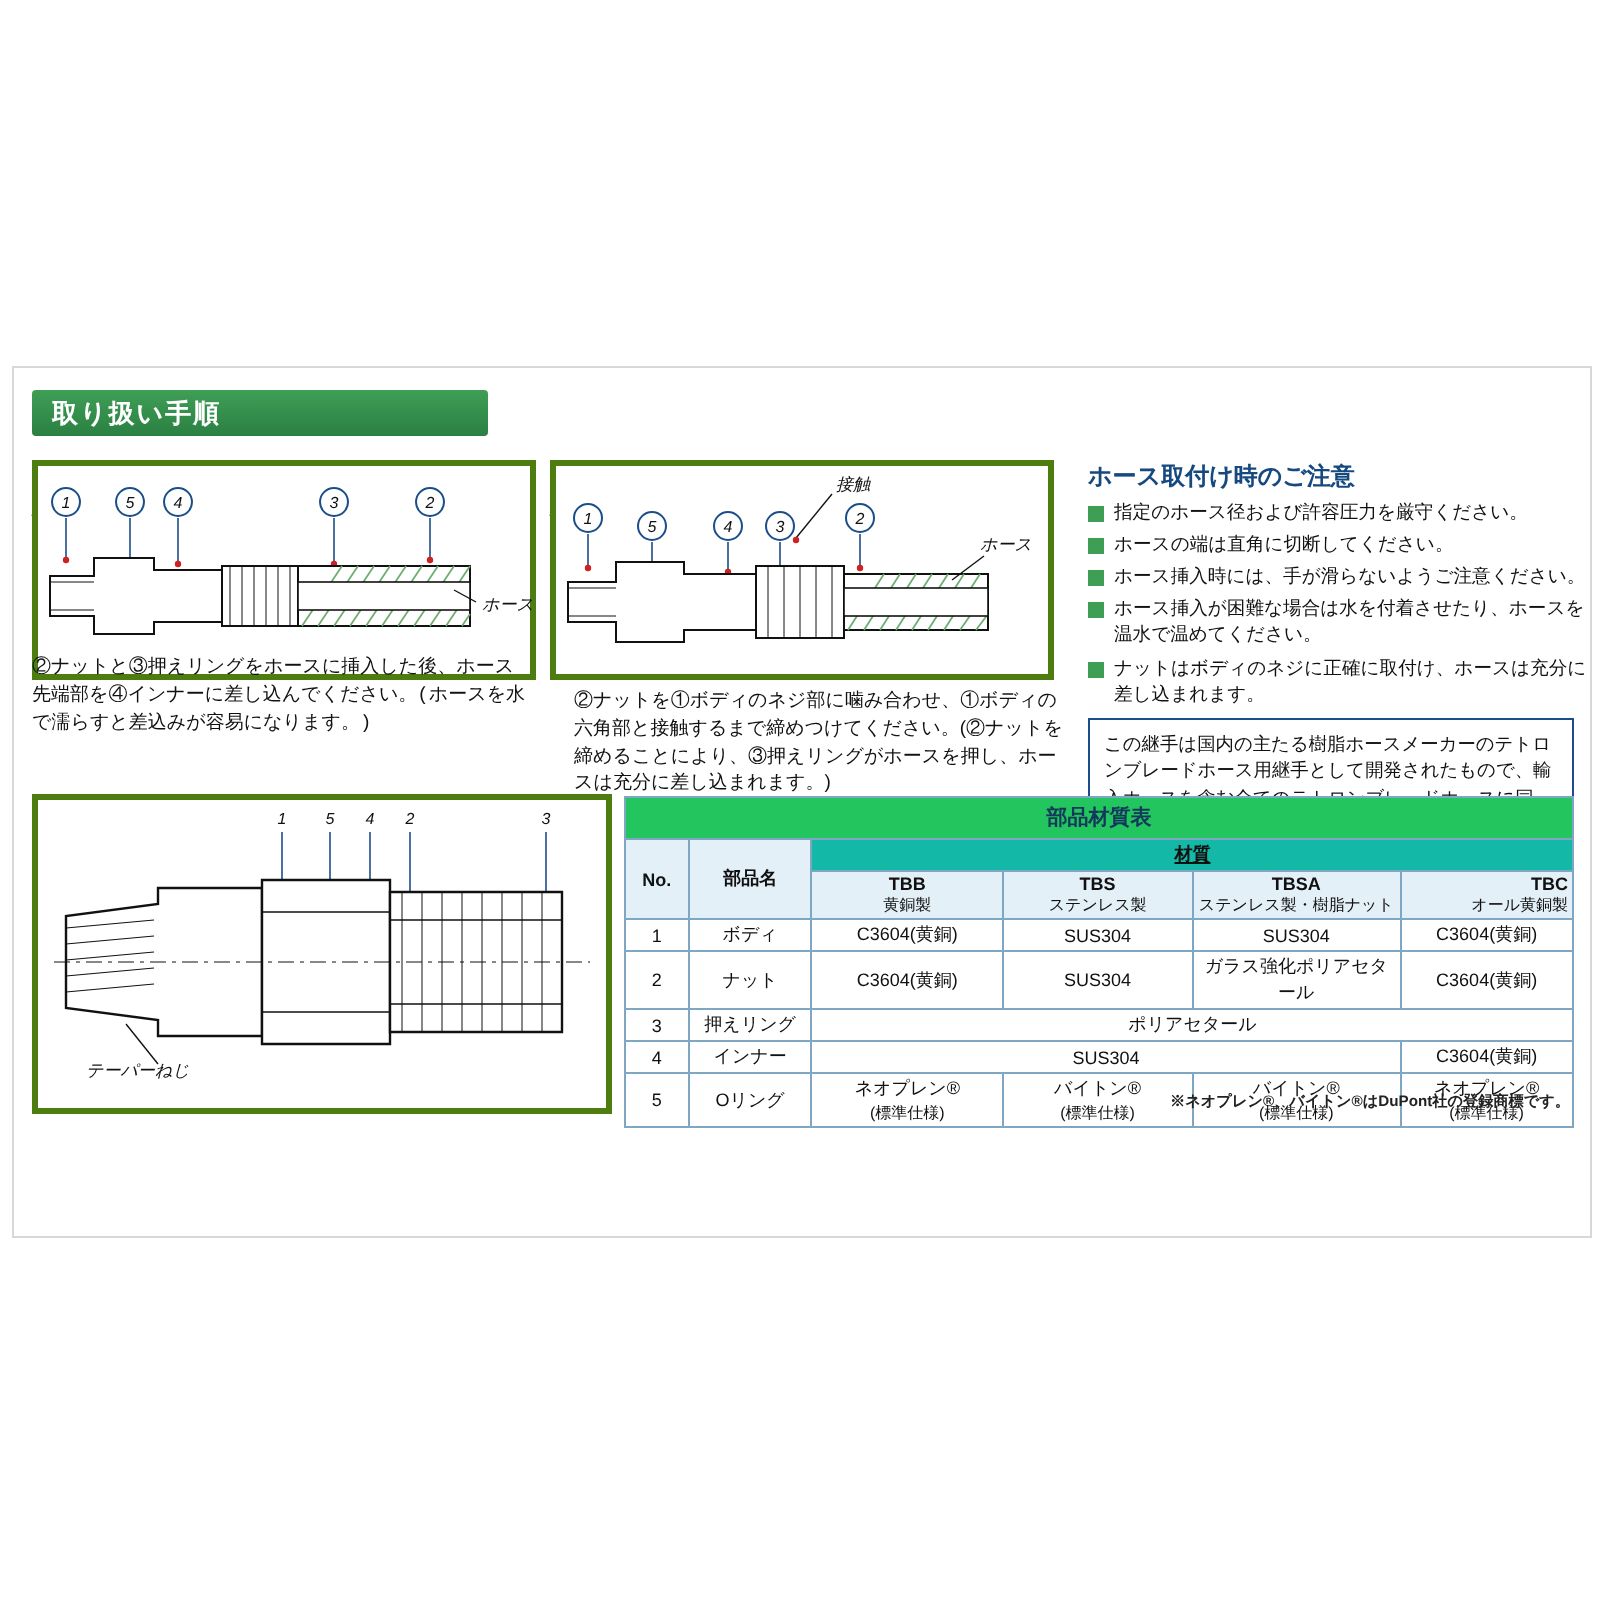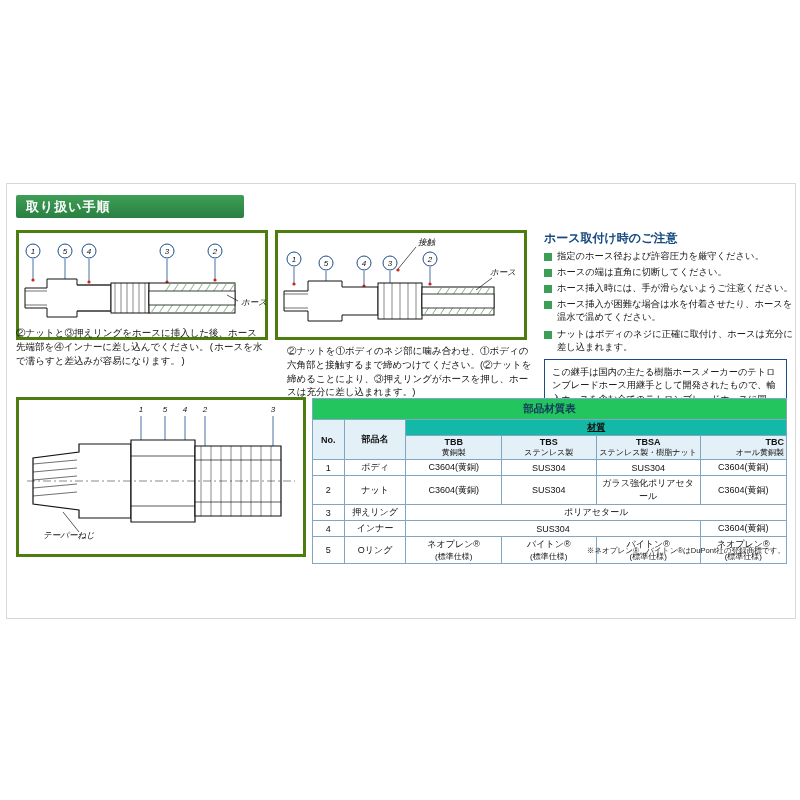--- a/index.html
+++ b/index.html
@@ -53,21 +53,21 @@
   }
   #noteBox p{margin:0;padding:6px 7px;font-size:9.2px;line-height:1.45;color:#111;}
   
   #tblWrap{position:absolute;left:305px;top:214px;width:475px;height:160px;}
   table{border-collapse:collapse;width:475px;font-size:9px;color:#111;}
   th,td{border:1px solid #7fa7c4;text-align:center;vertical-align:middle;padding:1px 2px;}
   .tcap{background:#22c55e;font-weight:bold;font-size:10.5px;padding:3px 0;color:#14385c;margin-top:37px;}
   .mzs{background:#14b8a6;text-decoration:underline;}
   .hdrc{background:#e4f0f7;font-weight:bold;}
   .sub{display:block;font-size:8px;font-weight:normal;}
-  #tnote{position:absolute;right:2px;top:148px;font-size:7.6px;color:#222;}
+  #tnote{position:absolute;right:2px;top:148px;font-size:7.6px;color:#222;font-weight:bold;}
   
   svg{display:block;}
   .lbl{font-size:8.5px;fill:#111;font-family:"Liberation Sans",sans-serif;}
   .num{font-size:8px;fill:#111;font-family:"Liberation Sans",sans-serif;}
 </style>
 </head>
 <body>
 
 <div id="sheet">
   <div id="panel">

